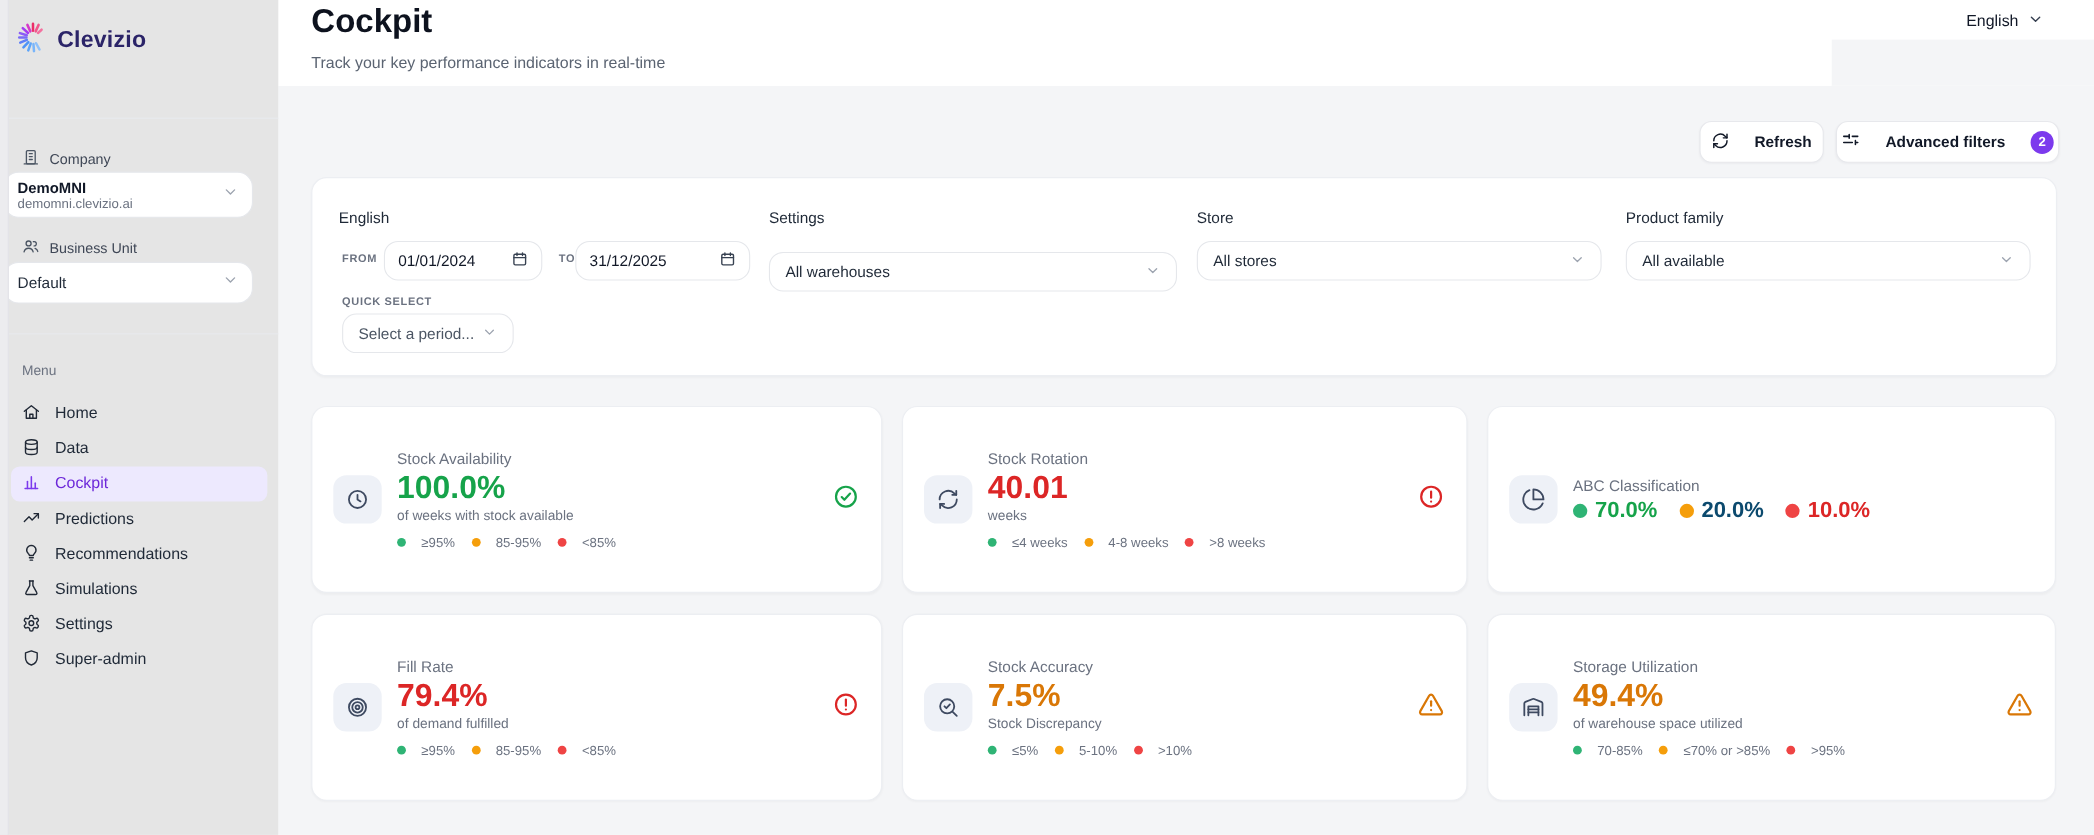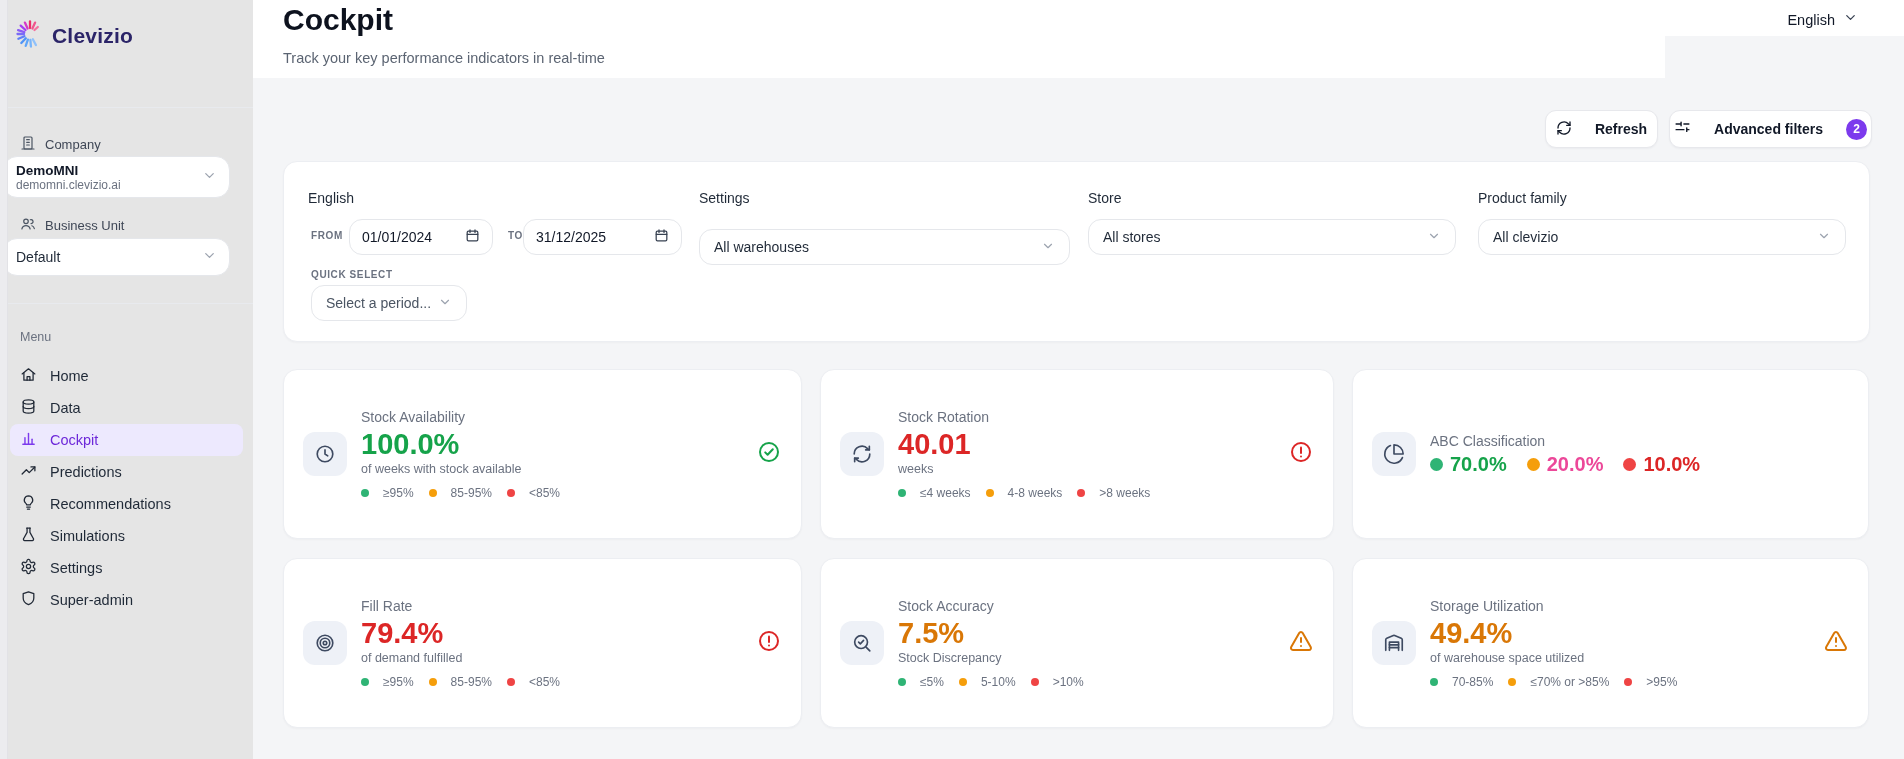--- a/index.html
+++ b/index.html
@@ -71,21 +71,21 @@
   .kpi-title { font-size:14px; color:#6b7280; margin-bottom:3px; }
   .kpi-value { font-size:29px; font-weight:700; line-height:32px; }
   .kpi-unit { font-size:12.5px; color:#6b7280; margin-top:2px; }
   .legend { display:flex; align-items:center; gap:15px; margin-top:10px; }
   .legend-item { display:flex; align-items:center; gap:14px; font-size:12px; color:#6b7280; }
   .dot { width:8px; height:8px; border-radius:50%; }
   .seg-row { display:flex; align-items:center; gap:20px; margin-top:4px; }
   .seg { display:flex; align-items:center; gap:7px; font-size:20px; font-weight:700; }
   .seg .dot { width:13px; height:13px; }
   .status { position:absolute; right:20px; top:50%; transform:translateY(-50%); }
-  .c-green { color:#16a34a; } .c-red { color:#dc2626; } .c-amber { color:#d97706; } .c-orange { color:#ec4899; }
+  .c-green { color:#16a34a; } .c-red { color:#dc2626; } .c-amber { color:#d97706; } .c-orange { color:#0c4a6e; }
   .dot-green { background:#2fb475; } .dot-amber { background:#f59e0b; } .dot-red { background:#ef4444; }
 </style>
 </head>
 <body>
 
 <div class="abs gray-bg"></div>
 <div class="abs gray-notch"></div>
 <div class="abs main-white" style="width:1412px; right:auto;"></div>
 <div class="abs gutter"></div>
 
@@ -324,21 +324,21 @@
     <span>All stores</span>
     <span class="chev">
       <svg width="14" height="14" viewBox="0 0 24 24" fill="none" stroke="currentColor" stroke-width="2" stroke-linecap="round" stroke-linejoin="round">
           <path d="m6 9 6 6 6-6"></path>
         </svg>
     </span>
   </div>
 
   <div class="f-label" style="left:1194px; top:28px;">Product family</div>
   <div class="f-select" style="left:1194px; top:57px; width:368px;">
-    <span>All clevizio</span>
+    <span>All available</span>
     <span class="chev">
       <svg width="14" height="14" viewBox="0 0 24 24" fill="none" stroke="currentColor" stroke-width="2" stroke-linecap="round" stroke-linejoin="round">
           <path d="m6 9 6 6 6-6"></path>
         </svg>
     </span>
   </div>
 </div>
 
 <div class="card" style="left:283px; top:369px; width:519px;">
   <div class="tile">

